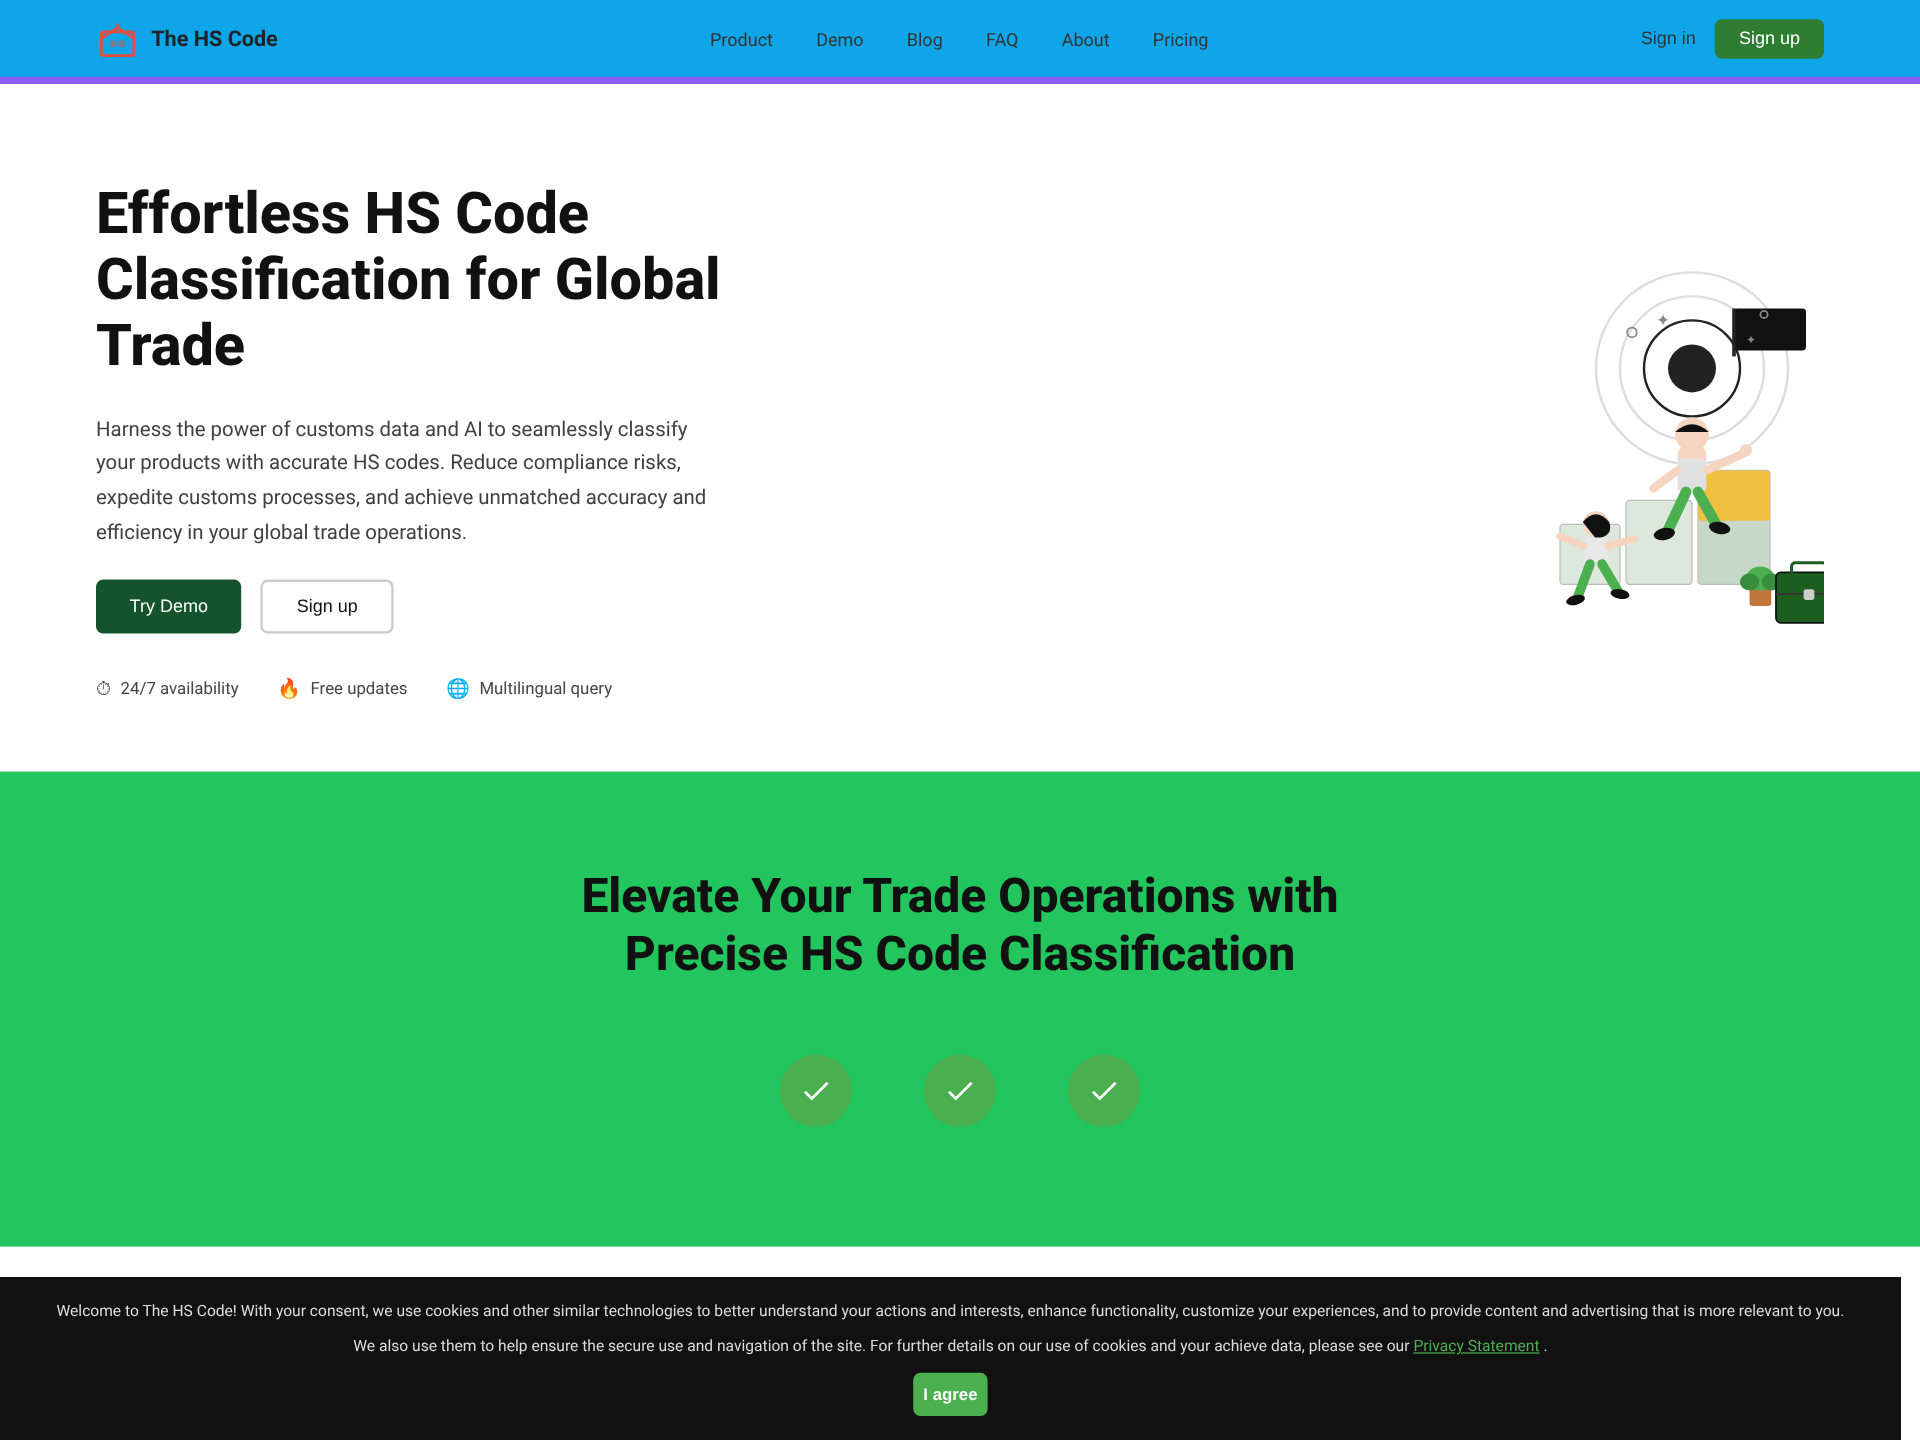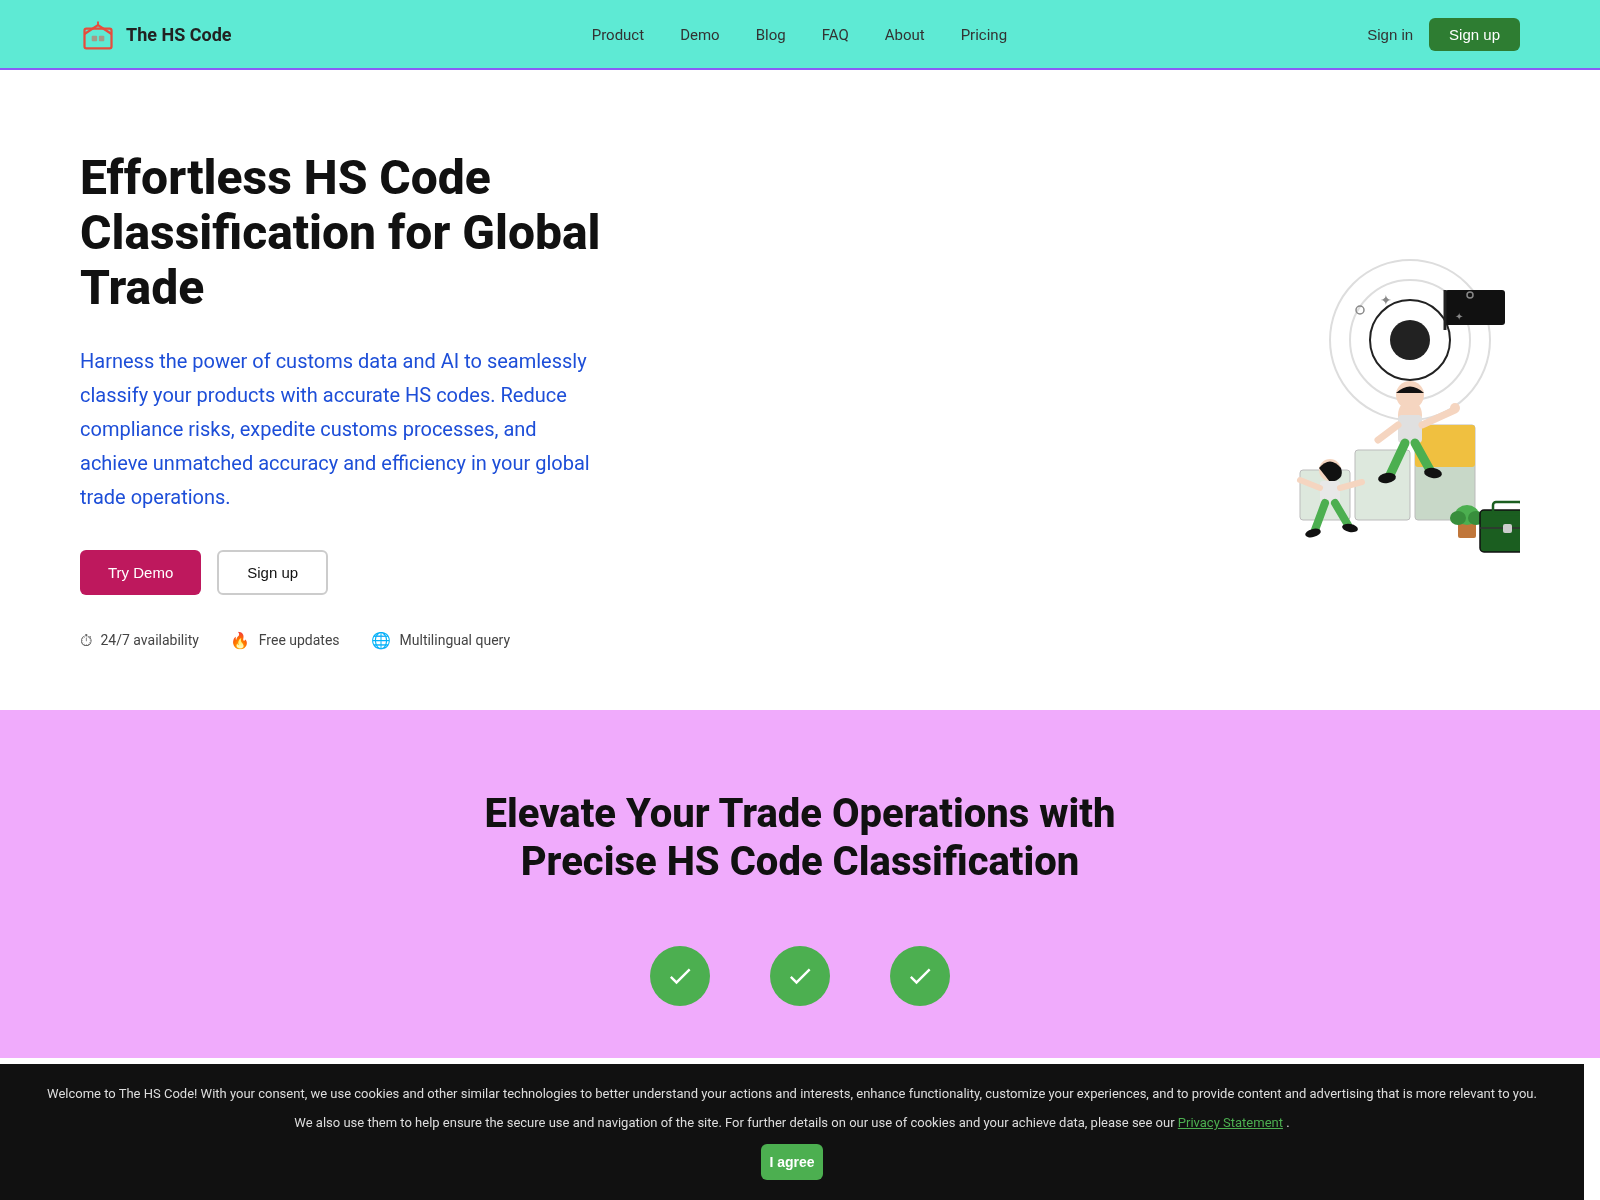--- a/index.html
+++ b/index.html
@@ -1,55 +1,55 @@
 <!DOCTYPE html>
 <html><head>
   <meta charset="utf-8">
   <style>
     * { margin: 0; padding: 0; box-sizing: border-box; }
     body { font-family: -apple-system, BlinkMacSystemFont, 'Segoe UI', Roboto, sans-serif; background: #fff; color: #222; }
 
     
     nav {
       display: flex; align-items: center; justify-content: space-between;
-      padding: 0 80px; height: 70px; border-bottom: 2px solid #8b5cf6;
-      position: sticky; top: 0; background: #5eead4; z-index: 100;
+      padding: 0 80px; height: 70px; border-bottom: 6px solid #8b5cf6;
+      position: sticky; top: 0; background: #0ea5e9; z-index: 100;
     }
     .nav-logo { display: flex; align-items: center; gap: 10px; text-decoration: none; color: #222; }
     .nav-logo-text { font-size: 18px; font-weight: 700; }
     .nav-links { display: flex; gap: 36px; list-style: none; }
     .nav-links a { text-decoration: none; color: #333; font-size: 15px; }
     .nav-actions { display: flex; align-items: center; gap: 16px; }
     .btn-signin { background: none; border: none; cursor: pointer; font-size: 15px; color: #333; font-weight: 500; }
     .btn-signup { background: #2e7d32; color: #fff; border: none; border-radius: 6px; padding: 8px 20px; font-size: 15px; cursor: pointer; font-weight: 500; }
 
     
     .hero {
       display: flex; align-items: center; justify-content: space-between;
       padding: 80px 80px 60px;
       min-height: 520px;
     }
     .hero-left { max-width: 560px; }
     .hero-title { font-size: 48px; font-weight: 800; line-height: 1.15; color: #111; margin-bottom: 28px; }
-    .hero-desc { font-size: 20px; color: #1d4ed8; line-height: 1.7; margin-bottom: 36px; max-width: 520px; }
+    .hero-desc { font-size: 17px; color: #404040; line-height: 1.7; margin-bottom: 24px; max-width: 520px; }
     .hero-buttons { display: flex; gap: 16px; margin-bottom: 36px; }
-    .btn-try-demo { background: #be185d; color: #fff; border: none; border-radius: 6px; padding: 12px 28px; font-size: 15px; cursor: pointer; font-weight: 500; }
+    .btn-try-demo { background: #14532d; color: #fff; border: none; border-radius: 6px; padding: 12px 28px; font-size: 15px; cursor: pointer; font-weight: 500; }
     .btn-signup-hero { background: #fff; color: #111; border: 2px solid #ccc; border-radius: 6px; padding: 12px 28px; font-size: 15px; cursor: pointer; font-weight: 500; }
     .hero-features { display: flex; gap: 32px; align-items: center; }
     .hero-feature { display: flex; align-items: center; gap: 8px; font-size: 14px; color: #444; }
     .feature-icon { font-size: 16px; }
 
     
     .hero-right { flex: 0 0 auto; width: 420px; height: 340px; position: relative; }
     .hero-illustration { width: 100%; height: 100%; }
 
     
     .section-green {
-      background: #f0abfc;
-      padding: 80px 80px 52px;
+      background: #22c55e;
+      padding: 80px 80px 100px;
       text-align: center;
     }
     .section-green-title { font-size: 40px; font-weight: 800; color: #111; max-width: 700px; margin: 0 auto 60px; line-height: 1.2; }
 
     .features-row { display: flex; justify-content: center; gap: 60px; margin-top: 20px; }
     .feature-card { display: flex; flex-direction: column; align-items: center; gap: 16px; max-width: 220px; }
     .feature-card-icon { width: 60px; height: 60px; background: #4caf50; border-radius: 50%; display: flex; align-items: center; justify-content: center; }
     .feature-card-icon svg { width: 28px; height: 28px; fill: #fff; }
 
     

